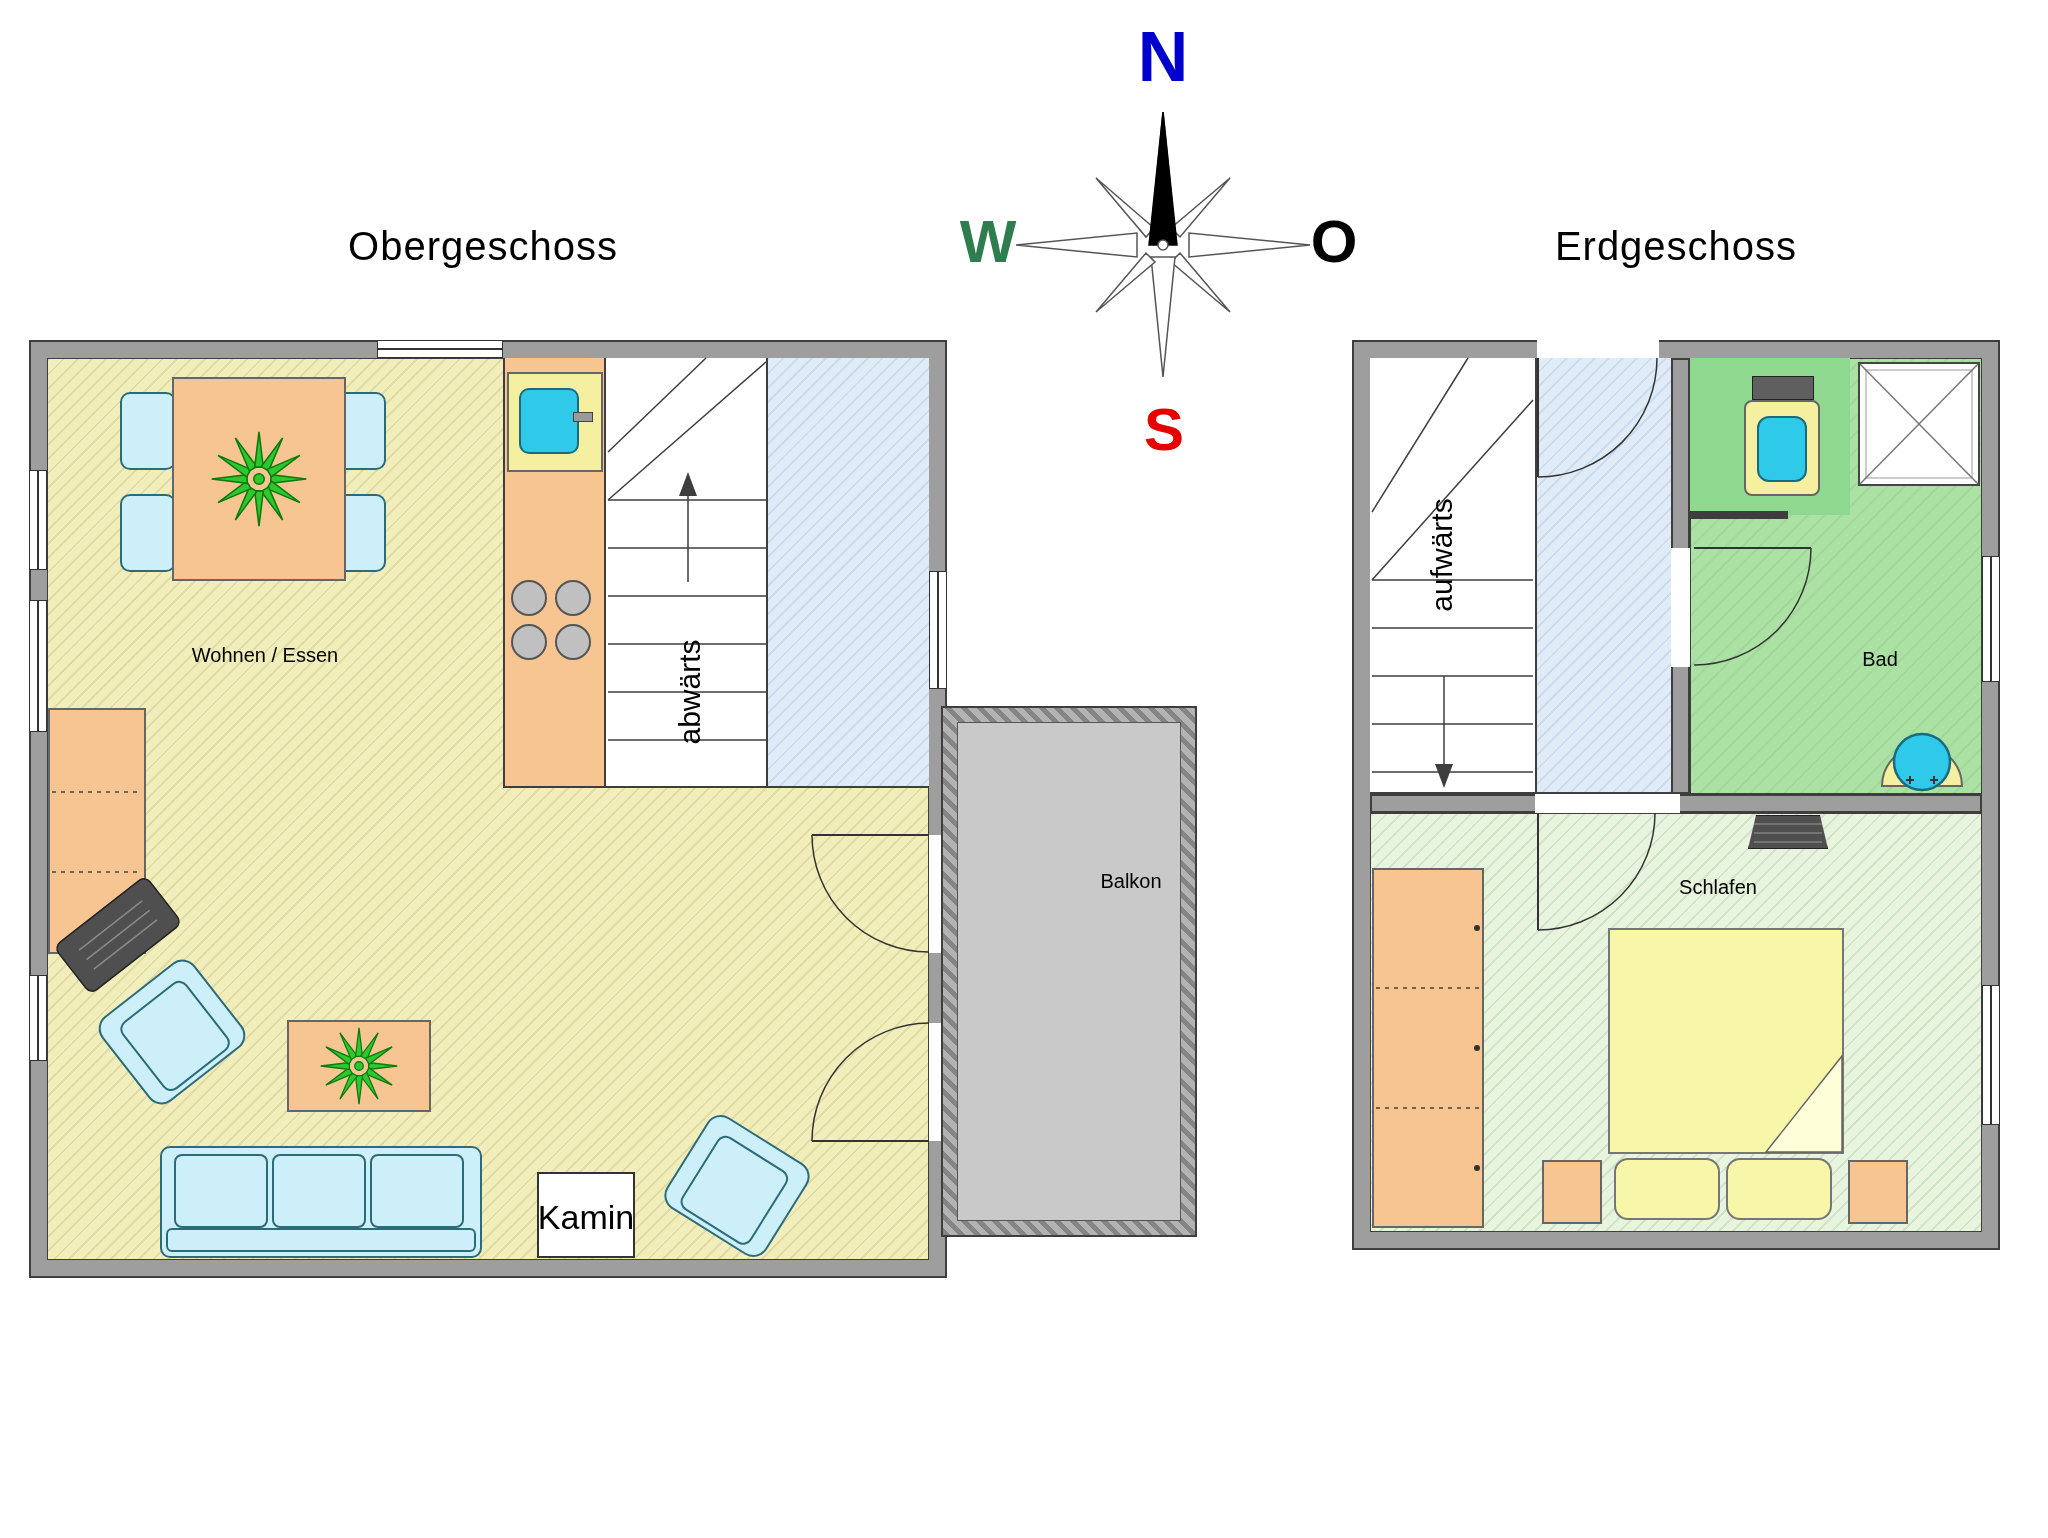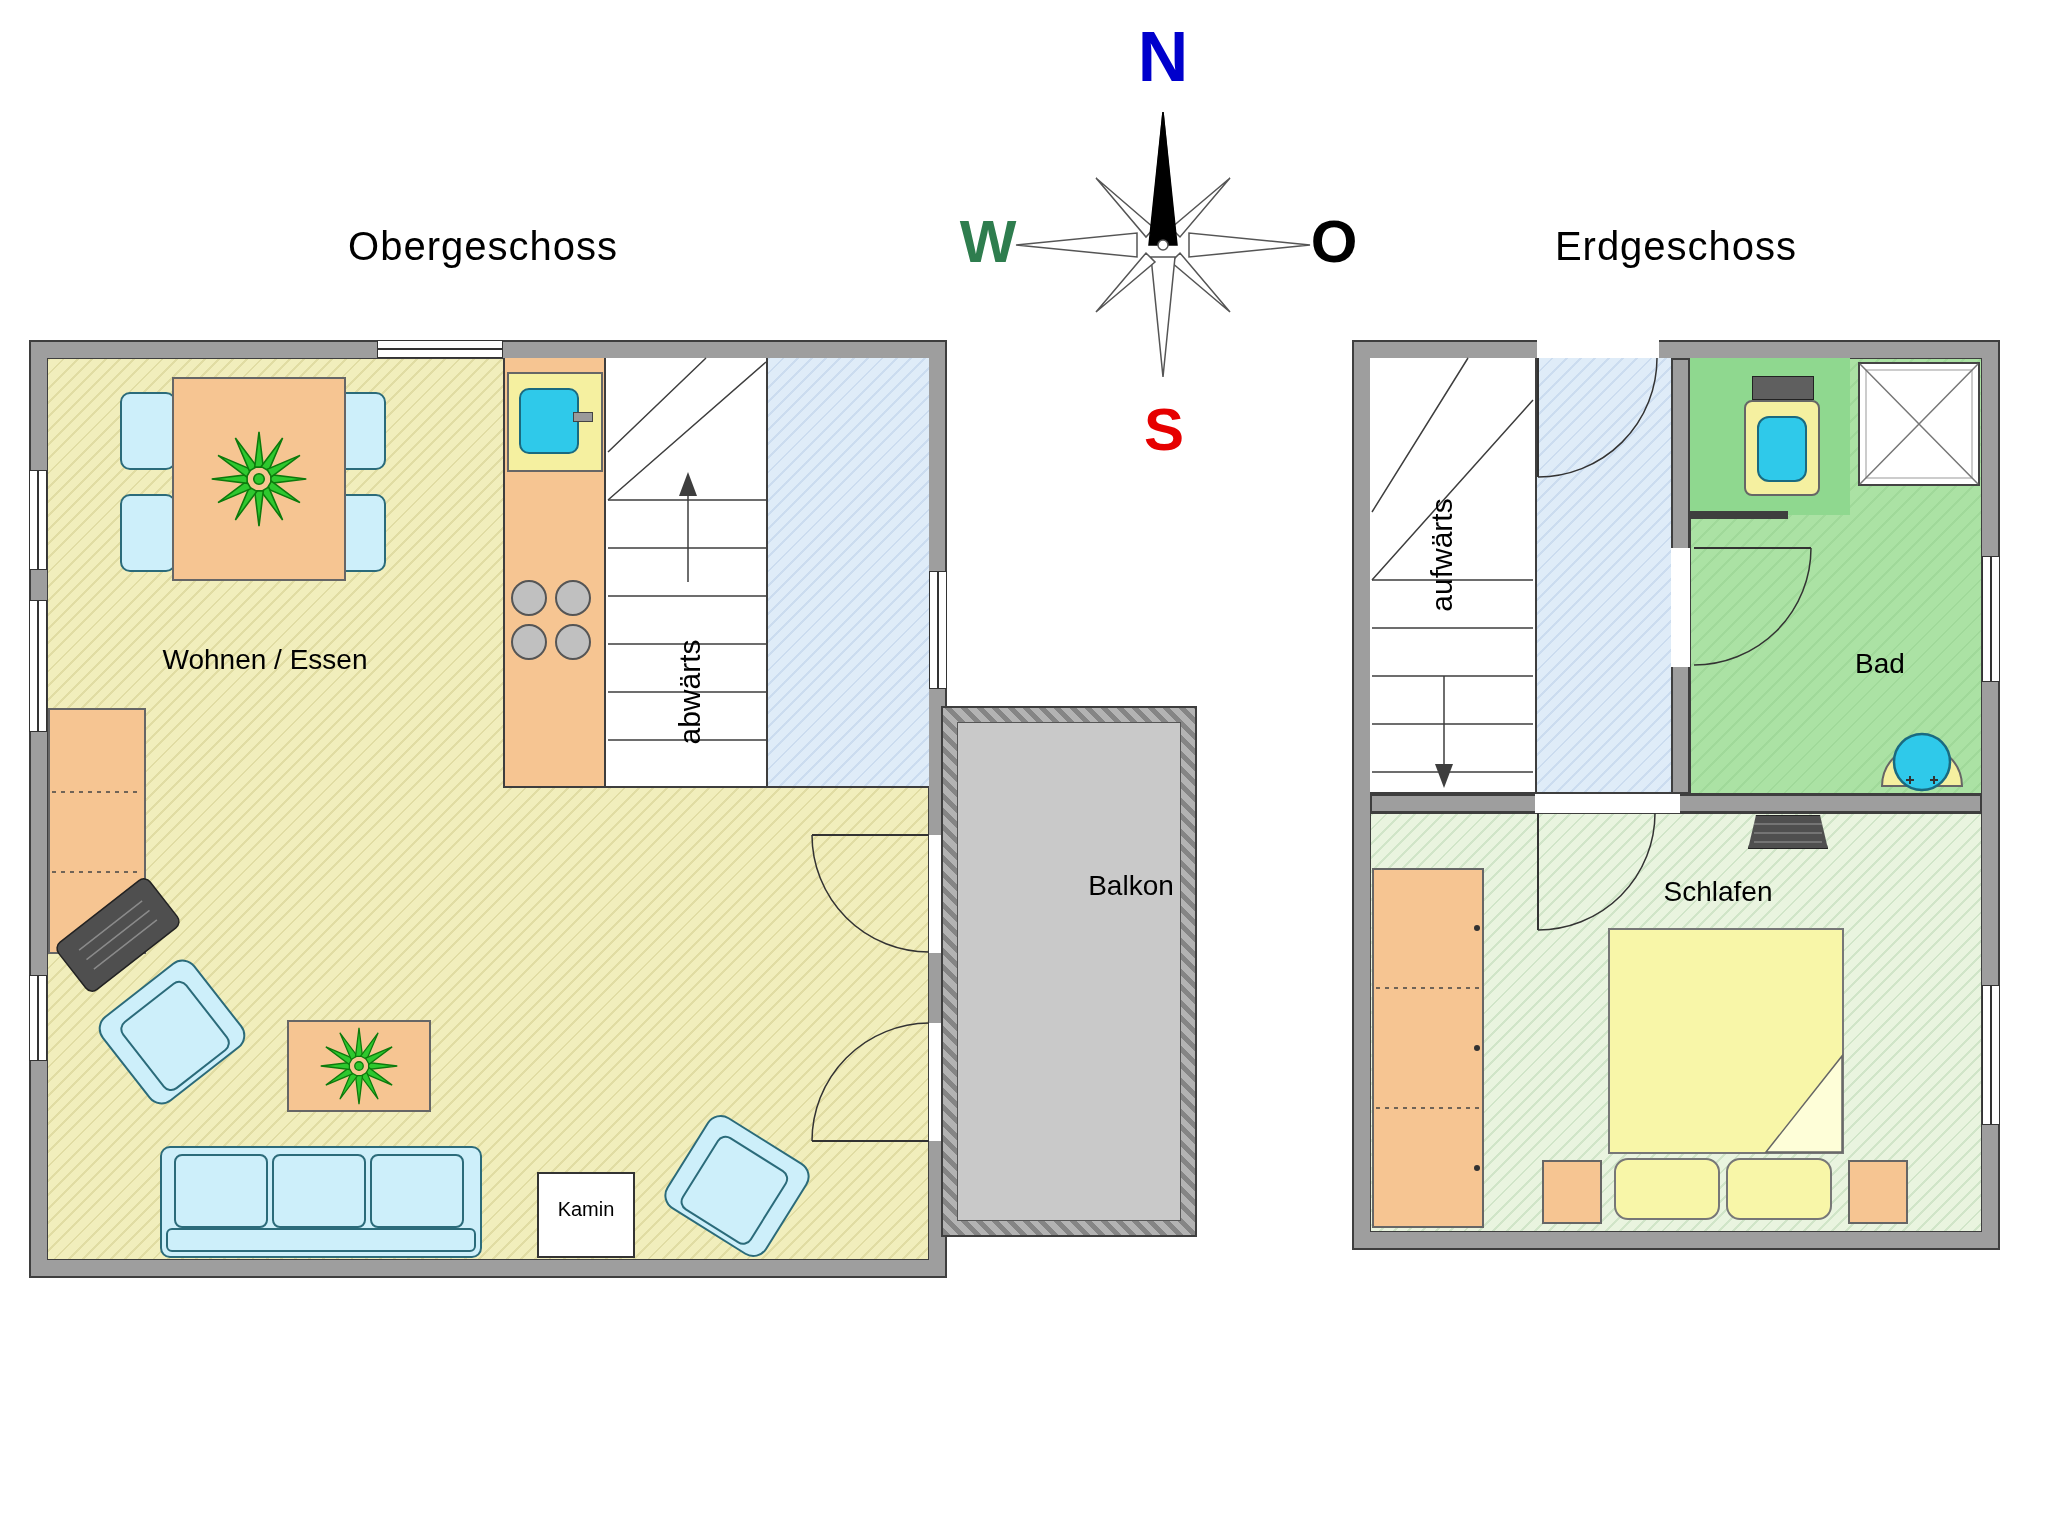--- a/index.html
+++ b/index.html
@@ -1,20 +1,20 @@
 <!DOCTYPE html>
 <html style="--wall: #9e9e9e; --living-floor: #f1eebc; --kitchen-counter: #f6c592; --stair-blue: #dfecf8; --balcony-floor: #c9c9c9; --bath-floor: #abe2a4; --bath-dark: #8fd88f; --bedroom-floor: #e9f4df; --furniture-blue: #cdeffa; --furniture-orange: #f6c592; --bed-yellow: #f8f6a8; --plant-green: #2ec82e; --sink-blue: #2fc9ea; --compass-n: #0000cc; --compass-w: #2e7d4e; --compass-o: #000000; --compass-s: #e60000;"><head>
 <meta charset="utf-8">
 <style>
   html,body{margin:0;padding:0;background:#fff}
   #canvas{position:relative;width:2048px;height:1538px;background:#fff;
           font-family:"Liberation Sans",sans-serif;overflow:hidden}
   .abs{position:absolute;box-sizing:border-box}
   .title{position:absolute;font-size:40px;color:#000;text-align:center;letter-spacing:1px}
-  .label{position:absolute;font-size:28px;color:#000;text-align:center;white-space:nowrap}
+  .label{position:absolute;font-size:20px;color:#000;text-align:center;white-space:nowrap}
   .vlabel{display:flex;align-items:center;justify-content:center;transform:rotate(-90deg);font-size:30px}
   .compass-letter{position:absolute;font-weight:bold;text-align:center;line-height:1;width:90px}
   .wall{background:var(--wall,#9e9e9e);border:2px solid #3e3e3e}
   .floor-living{background-color:var(--living-floor,#f1eebc);
     background-image:repeating-linear-gradient(135deg,rgba(150,140,50,.18) 0 2px,transparent 2px 10px)}
   .floor-blue{background-color:var(--stair-blue,#dfecf8);
     background-image:repeating-linear-gradient(135deg,rgba(90,130,190,.15) 0 2px,transparent 2px 10px)}
   .floor-bath{background-color:var(--bath-floor,#abe2a4);
     background-image:repeating-linear-gradient(135deg,rgba(30,110,30,.08) 0 2px,transparent 2px 12px)}
   .floor-bed{background-color:var(--bedroom-floor,#e9f4df);
@@ -213,18 +213,18 @@
     </g>
 
     <polygon points="1842,1056 1842,1152 1766,1152" fill="#fefed8" stroke="#666" stroke-width="1.5"></polygon>
 
     <path d="M1754 824 H1822 M1754 833 H1822 M1754 842 H1822" stroke="#9a9a9a" stroke-width="1" fill="none"></path>
   </svg>
 
   <div class="label" style="left:115px;top:644px;width:300px">Wohnen / Essen</div>
   <div class="label vlabel" style="left:590px;top:642px;width:200px;height:100px">abwärts</div>
   <div class="label" style="left:1007px;top:870px;width:248px">Balkon</div>
-  <div class="label" style="left:537px;top:1198px;width:98px;font-size:20px">Kamin</div>
+  <div class="label" style="left:537px;top:1198px;width:98px;font-size:34px">Kamin</div>
   <div class="label vlabel" style="left:1342px;top:505px;width:200px;height:100px">aufwärts</div>
   <div class="label" style="left:1820px;top:648px;width:120px">Bad</div>
   <div class="label" style="left:1618px;top:876px;width:200px">Schlafen</div>
 
 </div>
 
 </body></html>

